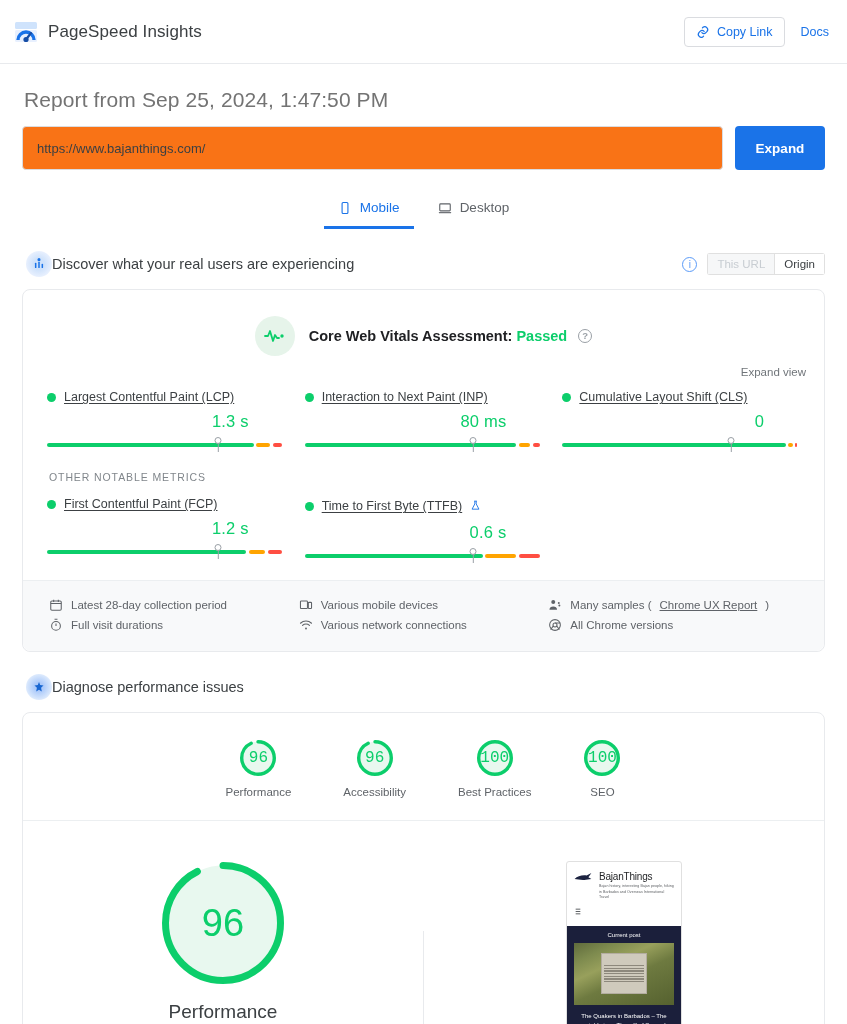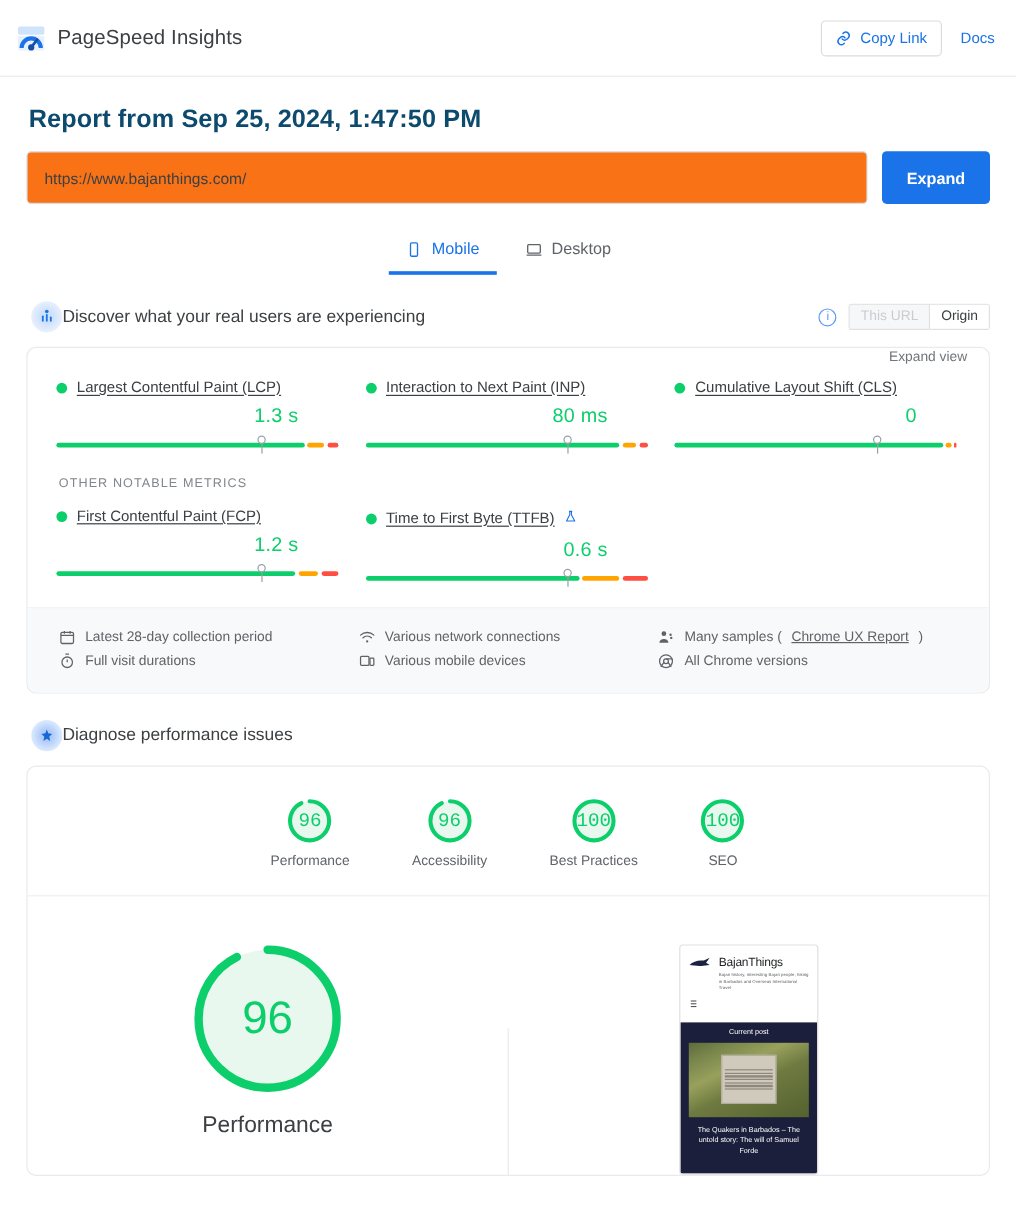--- a/index.html
+++ b/index.html
@@ -29,21 +29,21 @@
     display: flex; align-items: center; gap: 7px;
     border: 1px solid #dadce0; border-radius: 4px;
     height: 30px; padding: 0 11px;
     color: #1a73e8; font-size: 12.5px; background: #fff; cursor: pointer;
   }
   .docs-link { color: #1a73e8; font-size: 12.5px; text-decoration: none; cursor: pointer; }
 
   
   .page { padding: 0 22px; }
   .report-title {
-    font-size: 21px; color: #0c4a6e; font-weight: 700;
+    font-size: 21px; color: #737373; font-weight: 400;
     padding: 24px 0 14px 2px; letter-spacing: .1px;
   }
   .url-row { display: flex; gap: 12px; align-items: stretch; }
   .url-input {
     flex: 1; height: 44px;
     border: 1px solid #dadce0; border-radius: 4px;
     padding: 0 14px; font-size: 13px; color: #3c4043;
     font-family: "Liberation Sans", sans-serif; background: #f97316;
   }
   .analyze-btn {
@@ -287,20 +287,33 @@
       <span class="info-i">i</span>
       <div class="seg-toggle">
         <span class="seg disabled">This URL</span>
         <span class="seg selected">Origin</span>
       </div>
     </div>
   </div>
 
   <div class="card">
 
+    <div class="cwv-head">
+      <span class="pulse-badge">
+        <svg width="24" height="24" viewBox="0 0 24 24" fill="none" stroke="#0cce6b" stroke-width="1.8" stroke-linecap="round" stroke-linejoin="round">
+          <path d="M2 12h3l2-5 3 10 2-6 2 3h2"></path>
+          <circle cx="19" cy="12" r="1.7" fill="#0cce6b" stroke="none"></circle>
+        </svg>
+      </span>
+      <span class="cwv-head-text">
+        <span>Core Web Vitals Assessment:</span>
+        <span class="passed">Passed</span>
+        <span class="q-mark">?</span>
+      </span>
+    </div>
 
     <div class="expand-view">Expand view</div>
 
     <div class="metrics">
 
       <div class="metric">
         <div class="metric-label-row">
           <span class="dot"></span>
           <span class="metric-name">Largest Contentful Paint (LCP)</span>
         </div>
@@ -398,35 +411,35 @@
               <circle cx="12" cy="13.5" r="7.5"></circle>
                 <path d="M12 9.5v4M9.5 2h5"></path>
             </svg>
           </span>
           <span>Full visit durations</span>
         </div>
       </div>
       <div class="foot-col">
         <div class="foot-item">
           <span>
+            <svg class="ico" viewBox="0 0 24 24" fill="none" stroke="#5f6368" stroke-width="1.8">
+              <rect x="2.5" y="5" width="12" height="13" rx="1.4"></rect>
+                <rect x="16" y="7.5" width="5.5" height="10.5" rx="1.2"></rect>
+            </svg>
+          </span>
+          <span>Various mobile devices</span>
+        </div>
+        <div class="foot-item">
+          <span>
             <svg class="ico" viewBox="0 0 24 24" fill="none" stroke="#5f6368" stroke-width="1.8" stroke-linecap="round">
               <path d="M2.5 9a14 14 0 0 1 19 0M6 12.8a9 9 0 0 1 12 0"></path>
                 <circle cx="12" cy="18" r="1.6" fill="#5f6368" stroke="none"></circle>
             </svg>
           </span>
           <span>Various network connections</span>
-        </div>
-        <div class="foot-item">
-          <span>
-            <svg class="ico" viewBox="0 0 24 24" fill="none" stroke="#5f6368" stroke-width="1.8">
-              <rect x="2.5" y="5" width="12" height="13" rx="1.4"></rect>
-                <rect x="16" y="7.5" width="5.5" height="10.5" rx="1.2"></rect>
-            </svg>
-          </span>
-          <span>Various mobile devices</span>
         </div>
       </div>
       <div class="foot-col">
         <div class="foot-item">
           <span>
             <svg class="ico" viewBox="0 0 24 24" fill="#5f6368">
               <circle cx="9" cy="7" r="3.4"></circle>
                 <path d="M2.5 20c0-3.6 2.9-5.6 6.5-5.6s6.5 2 6.5 5.6z"></path>
               <circle cx="18.5" cy="8.5" r="1.7"></circle>
                 <circle cx="19.5" cy="13" r="1.7"></circle>

